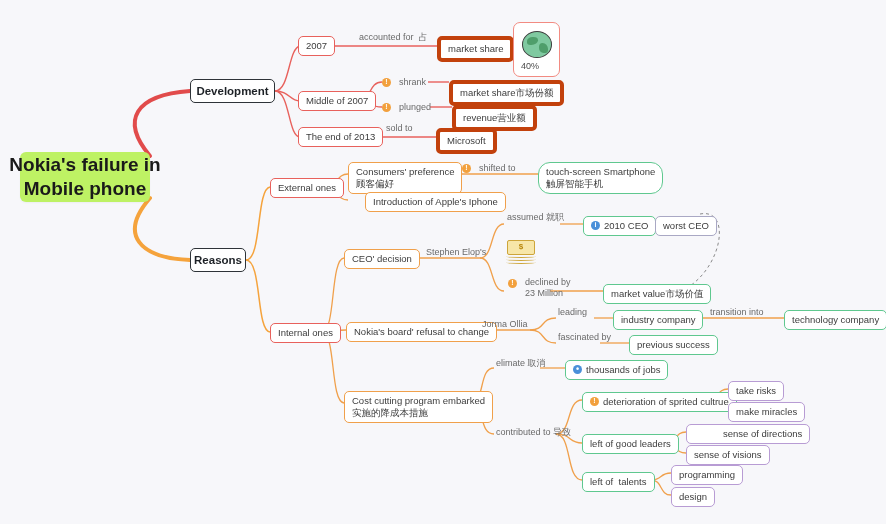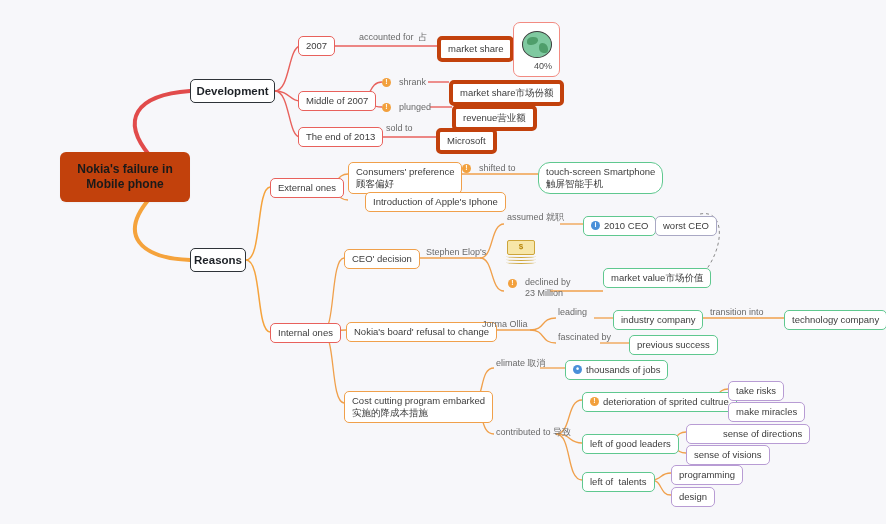--- a/index.html
+++ b/index.html
@@ -27,31 +27,30 @@
     background: #ffffff;
     border-radius: 5px;
     white-space: pre;
     line-height: 1.25;
     z-index: 3;
   }
   .node .lbl { display: block; }
 
   
   .n-root {
-    background: #c2410c;
+    background: #bef264;
     border: none;
     border-radius: 6px;
     font-weight: bold;
-    font-size: 12px;
+    font-size: 19px;
     color: #1a1a1a;
     text-align: center;
     justify-content: center;
     padding: 12px 10px;
     box-shadow: 0 1px 2px rgba(0,0,0,.04);
-    margin-left: 40px;
   }
   
   .n-l1 {
     border: 1.6px solid #2e3338;
     font-weight: bold;
     font-size: 11.5px;
     color: #1d2126;
     padding: 5px 10px;
     justify-content: center;
   }
@@ -65,21 +64,21 @@
   .n-green { border: 1px solid #5fc88f; color: #3c3c3c; font-size: 9.5px; padding: 3px 7px; }
   
   .n-purple { border: 1px solid #b89cd4; color: #3c3c3c; font-size: 9.5px; padding: 3px 7px; }
   
   .n-grey { border: 1px solid #a9a8c4; color: #3c3c3c; font-size: 9.5px; padding: 3px 7px; }
   
   .n-card {
     border: 1.4px solid #f28b82;
     border-radius: 7px;
     flex-direction: column;
-    align-items: flex-end;
+    align-items: flex-start;
     padding: 6px 7px 4px 7px;
     font-size: 9px;
     color: #4a4a4a;
   }
   
   .n-plain {
     background: transparent;
     border: none;
     font-size: 9px;
     color: #6a6a6a;
@@ -348,21 +347,21 @@
       <span class="wave w2"></span>
       <span class="wave w3"></span>
     </span>
   </div>
 
   <div class="node n-plain with-icon" style="left:506px; top:276px; align-items:flex-start;">
     <span class="badge badge-orange" style="margin-top:2px;"></span>
     <span class="lbl">declined by
 23 Million</span>
   </div>
-  <div class="node n-green" style="left:603px; top:268px;">
+  <div class="node n-green" style="left:603px; top:284px;">
     <span class="lbl">market value市场价值</span>
   </div>
 
   <div class="node n-orange" style="left:346px; top:322px;">
     <span class="lbl">Nokia's board' refusal to change</span>
   </div>
   <div class="node n-plain" style="left:480px; top:318px;">
     <span class="lbl">Jorma Ollia</span>
   </div>
   <div class="node n-plain" style="left:556px; top:306px;">

